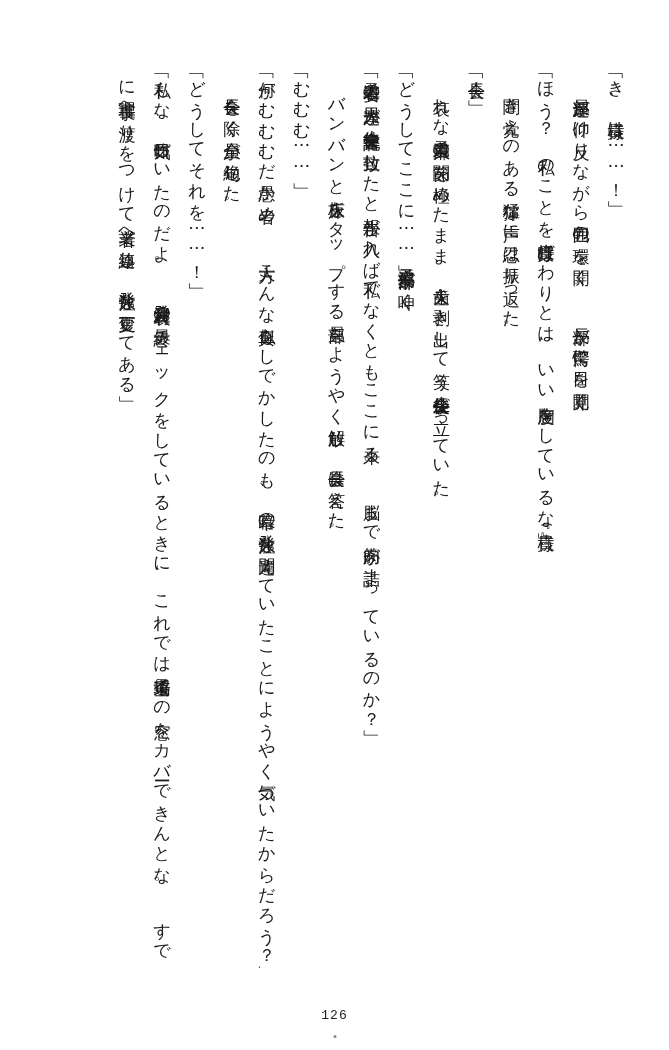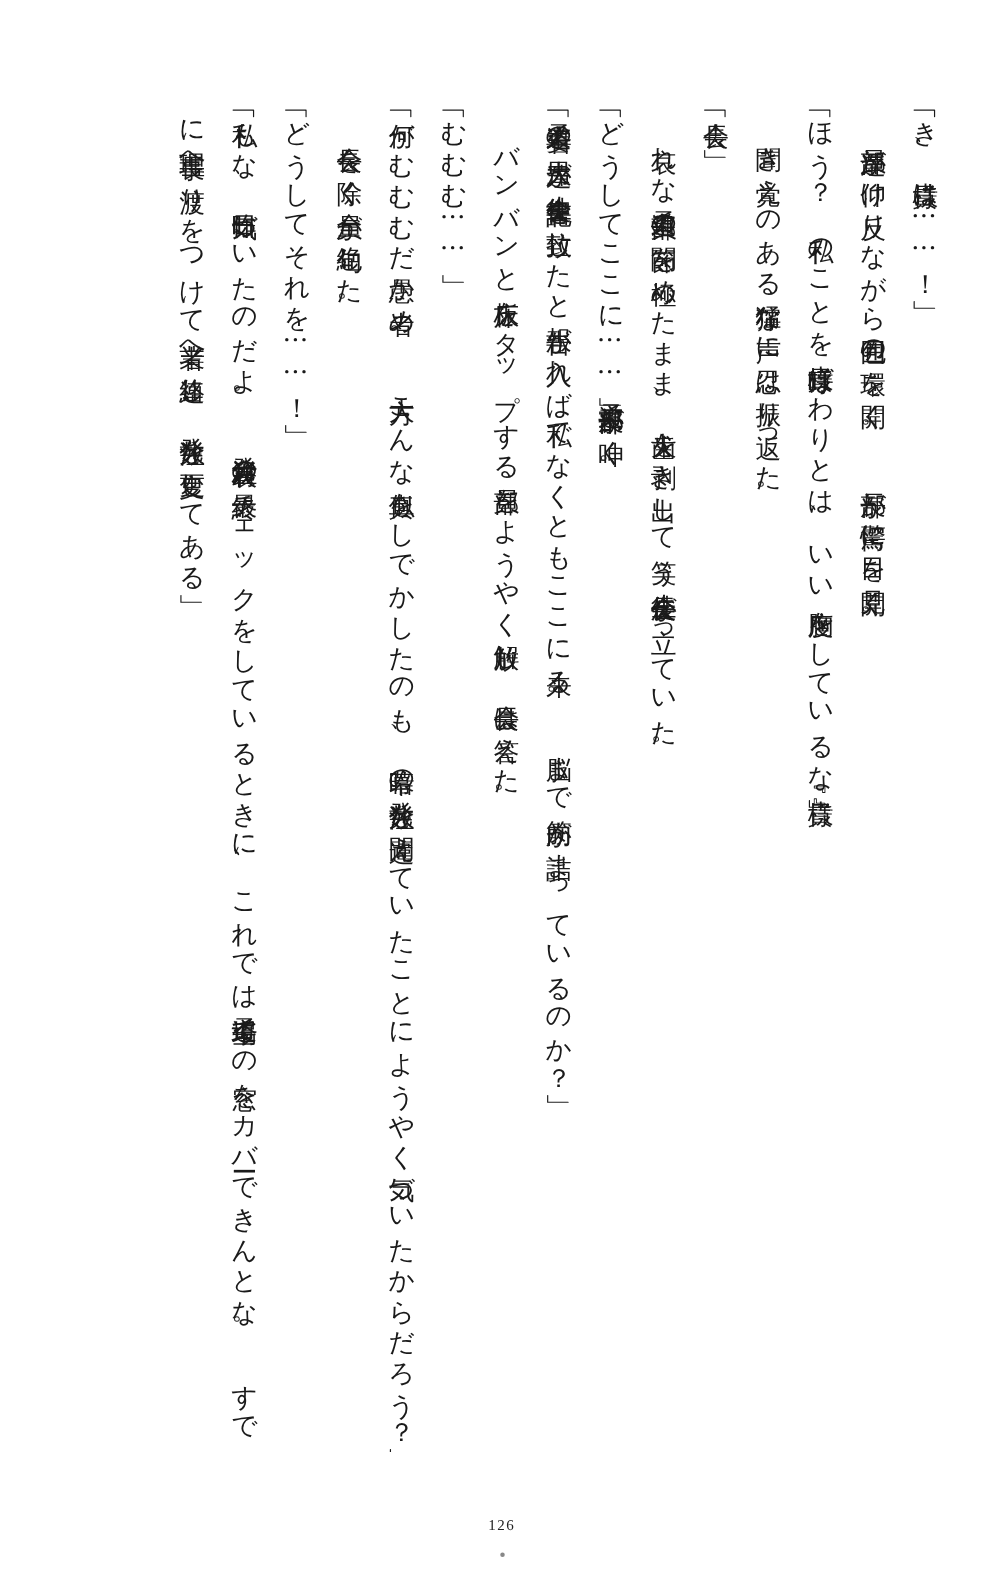--- a/index.html
+++ b/index.html
@@ -44,22 +44,22 @@
   }
   .indent {
     text-indent: 17px;
   }
   .pagenum {
     position: absolute;
     bottom: 27px;
     left: 0;
     right: 0;
     text-align: center;
-    font-size: 10px;
-    font-family: Liberation Serif, serif;
+    font-size: 13px;
+    font-family: Liberation Mono, monospace;
     color: #222;
     letter-spacing: 1px;
   }
   .dot {
     position: absolute;
     bottom: 12px;
     left: 50%;
     transform: translateX(-50%);
     width: 3px;
     height: 3px;

